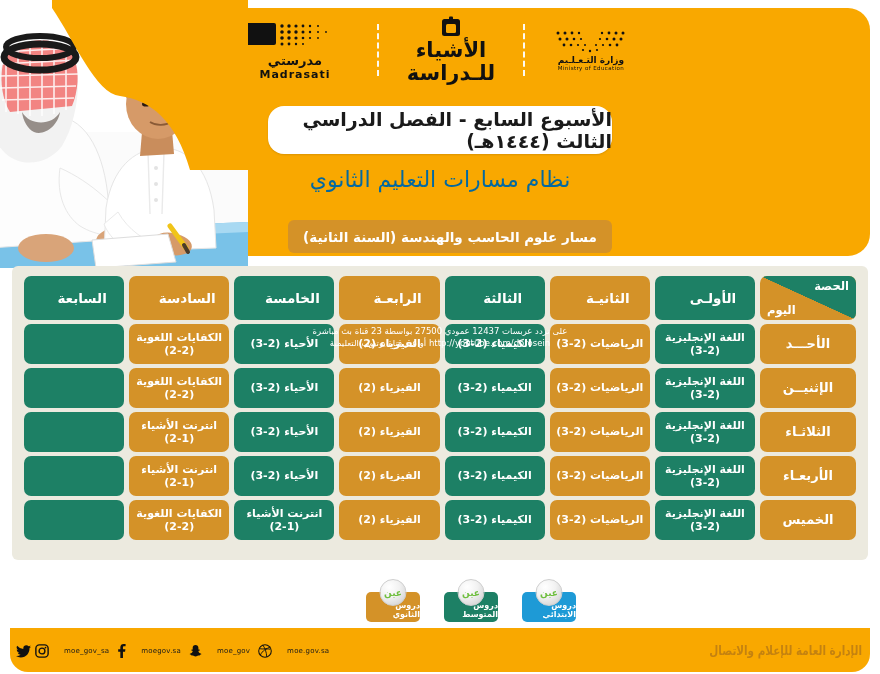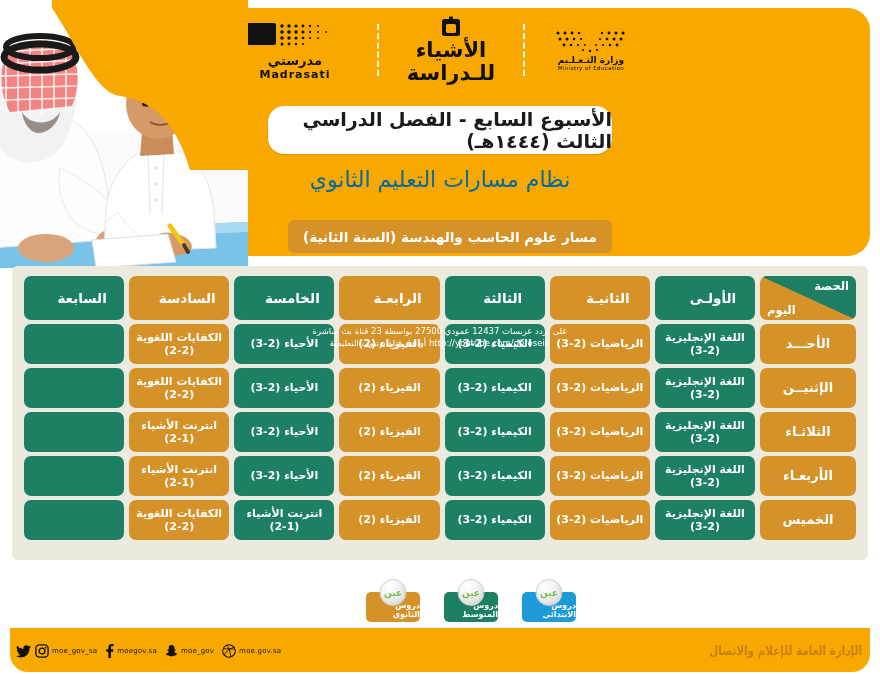--- a/index.html
+++ b/index.html
@@ -189,21 +189,21 @@
   }
   .footer-center .ltr { direction: ltr; unicode-bidi: embed; }
 
   .socials {
     position: absolute;
     left: 16px; top: 641px;
     height: 20px;
     display: flex; align-items: center; gap: 4px;
     direction: ltr;
   }
-  .soc-item { display: flex; align-items: center; gap: 3px; }
+  .soc-item { display: flex; align-items: center; gap: 15px; }
   .soc-handle { font-size: 7px; color: #1a1a1a; letter-spacing: .2px; }
   .soc-ico { display: block; }
 
   .calligraphy {
     position: absolute;
     right: 18px; top: 643px;
     font-size: 13px; font-weight: bold;
     color: #c07f12;
     letter-spacing: -1px;
     opacity: .92;

